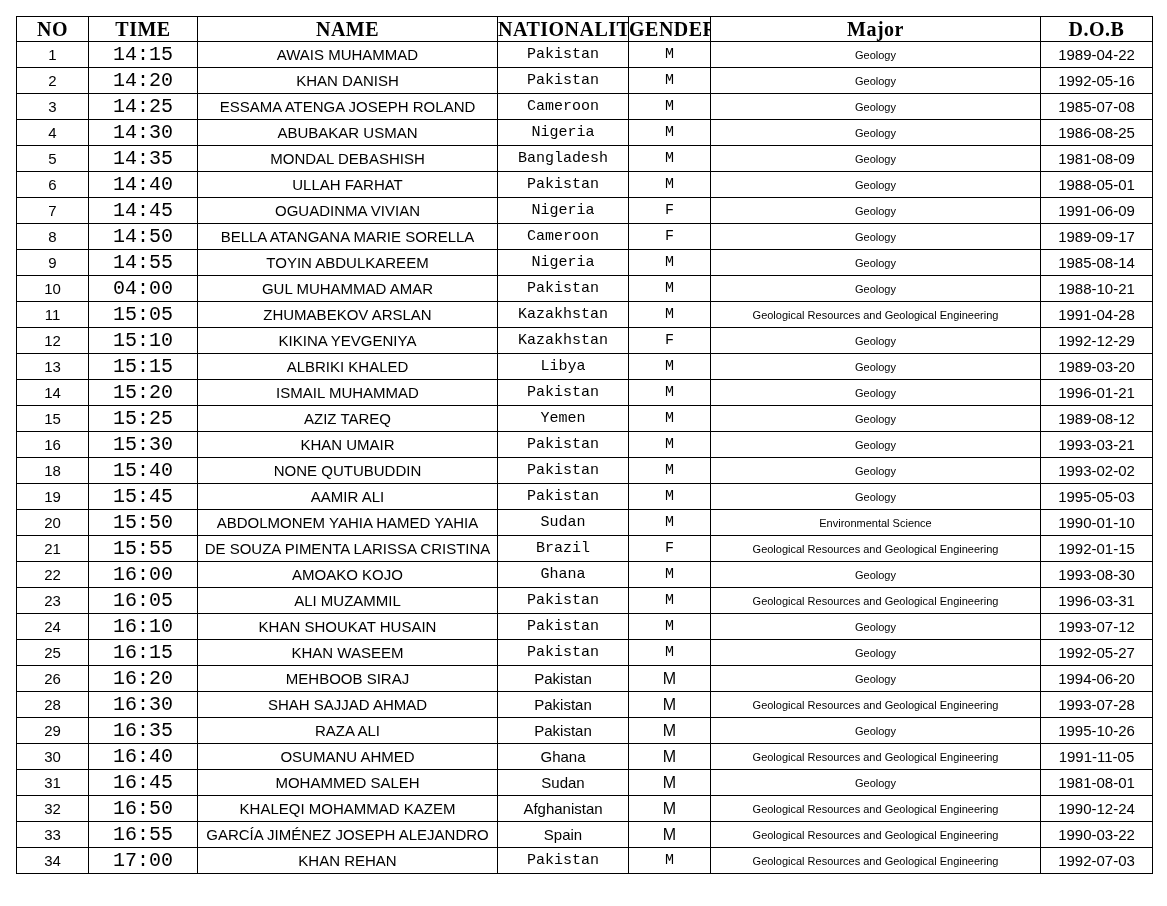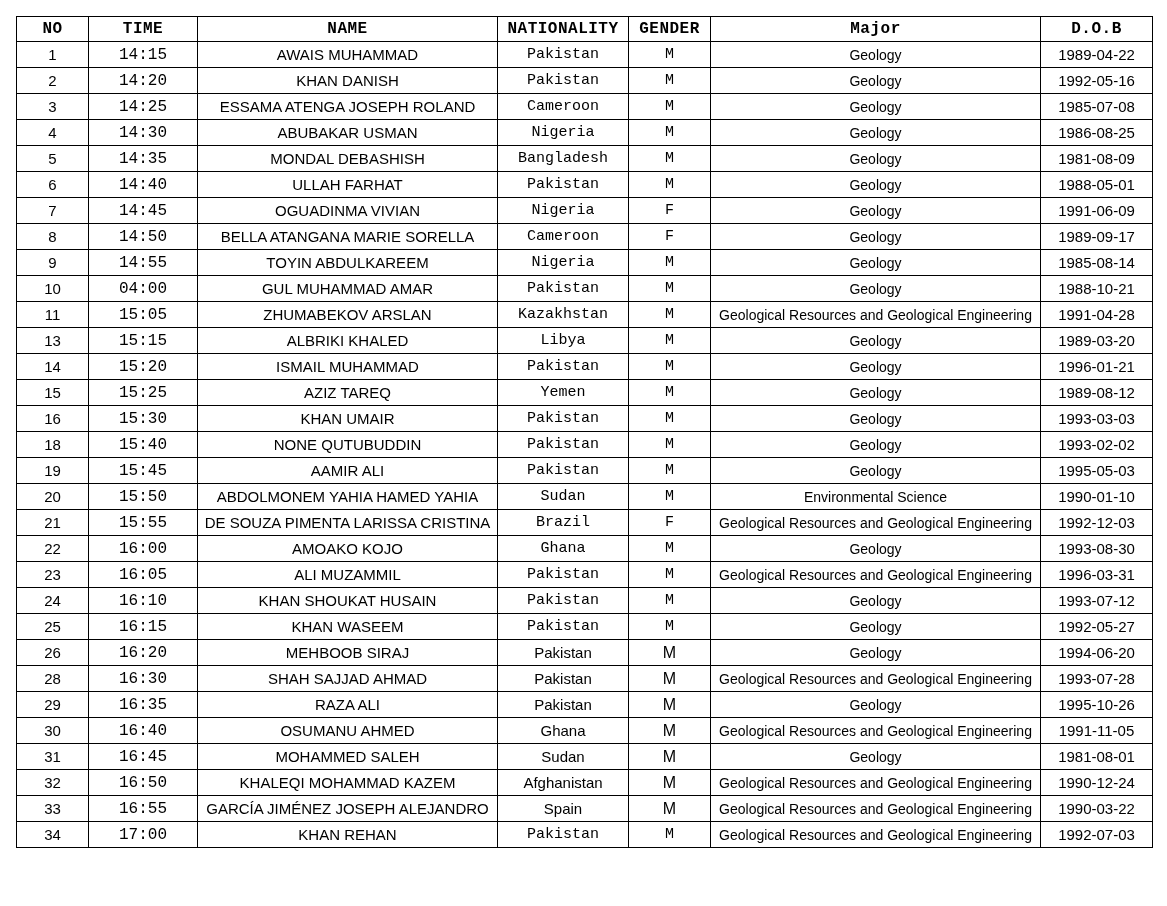--- a/index.html
+++ b/index.html
@@ -26,31 +26,31 @@
     border: 1px solid #000000;
     padding: 0;
     text-align: center;
     vertical-align: middle;
     white-space: nowrap;
     overflow: hidden;
     color: #000000;
   }
   tr.hdr th {
     height: 24px;
-    font-family: Liberation Mono, monospace;
+    font-family: Liberation Serif, serif;
     font-weight: bold;
-    font-size: 16px;
+    font-size: 20px;
     letter-spacing: 0.5px;
   }
   tr.data-row td { height: 25px; }
 
   td.c-no   { font-family: "Liberation Sans", sans-serif; font-size: 15px; }
-  td.c-time { font-family: "Liberation Mono", "DejaVu Sans Mono", monospace; font-size: 16px; }
+  td.c-time { font-family: "Liberation Mono", "DejaVu Sans Mono", monospace; font-size: 20px; }
   td.c-name { font-family: "Liberation Sans", sans-serif; font-size: 15px; }
-  td.c-major{ font-family: "Liberation Sans", sans-serif; font-size: 14px; }
+  td.c-major{ font-family: "Liberation Sans", sans-serif; font-size: 11px; }
   td.c-dob  { font-family: "Liberation Sans", sans-serif; font-size: 15px; }
 
   td.c-nat.mono, td.c-gen.mono {
     font-family: "Liberation Mono", "DejaVu Sans Mono", monospace;
     font-size: 15px;
   }
   td.c-nat.sans { font-family: "Liberation Sans", sans-serif; font-size: 15px; }
   td.c-gen.sans { font-family: "Liberation Sans", sans-serif; font-size: 16px; }
 </style>
 </head>
@@ -172,20 +172,29 @@
         <tr class="data-row">
     <td class="c-no">11</td>
     <td class="c-time">15:05</td>
     <td class="c-name">ZHUMABEKOV ARSLAN</td>
     <td class="c-nat mono">Kazakhstan</td>
     <td class="c-gen mono">M</td>
     <td class="c-major">Geological Resources and Geological Engineering</td>
     <td class="c-dob">1991-04-28</td>
   </tr>
         <tr class="data-row">
+    <td class="c-no">12</td>
+    <td class="c-time">15:10</td>
+    <td class="c-name">KIKINA YEVGENIYA</td>
+    <td class="c-nat mono">Kazakhstan</td>
+    <td class="c-gen mono">F</td>
+    <td class="c-major">Geology</td>
+    <td class="c-dob">1992-12-29</td>
+  </tr>
+        <tr class="data-row">
     <td class="c-no">13</td>
     <td class="c-time">15:15</td>
     <td class="c-name">ALBRIKI KHALED</td>
     <td class="c-nat mono">Libya</td>
     <td class="c-gen mono">M</td>
     <td class="c-major">Geology</td>
     <td class="c-dob">1989-03-20</td>
   </tr>
         <tr class="data-row">
     <td class="c-no">14</td>
@@ -205,21 +214,21 @@
     <td class="c-major">Geology</td>
     <td class="c-dob">1989-08-12</td>
   </tr>
         <tr class="data-row">
     <td class="c-no">16</td>
     <td class="c-time">15:30</td>
     <td class="c-name">KHAN UMAIR</td>
     <td class="c-nat mono">Pakistan</td>
     <td class="c-gen mono">M</td>
     <td class="c-major">Geology</td>
-    <td class="c-dob">1993-03-03</td>
+    <td class="c-dob">1993-03-21</td>
   </tr>
         <tr class="data-row">
     <td class="c-no">18</td>
     <td class="c-time">15:40</td>
     <td class="c-name">NONE QUTUBUDDIN</td>
     <td class="c-nat mono">Pakistan</td>
     <td class="c-gen mono">M</td>
     <td class="c-major">Geology</td>
     <td class="c-dob">1993-02-02</td>
   </tr>
@@ -241,21 +250,21 @@
     <td class="c-major">Environmental Science</td>
     <td class="c-dob">1990-01-10</td>
   </tr>
         <tr class="data-row">
     <td class="c-no">21</td>
     <td class="c-time">15:55</td>
     <td class="c-name">DE SOUZA PIMENTA LARISSA CRISTINA</td>
     <td class="c-nat mono">Brazil</td>
     <td class="c-gen mono">F</td>
     <td class="c-major">Geological Resources and Geological Engineering</td>
-    <td class="c-dob">1992-12-03</td>
+    <td class="c-dob">1992-01-15</td>
   </tr>
         <tr class="data-row">
     <td class="c-no">22</td>
     <td class="c-time">16:00</td>
     <td class="c-name">AMOAKO KOJO</td>
     <td class="c-nat mono">Ghana</td>
     <td class="c-gen mono">M</td>
     <td class="c-major">Geology</td>
     <td class="c-dob">1993-08-30</td>
   </tr>

